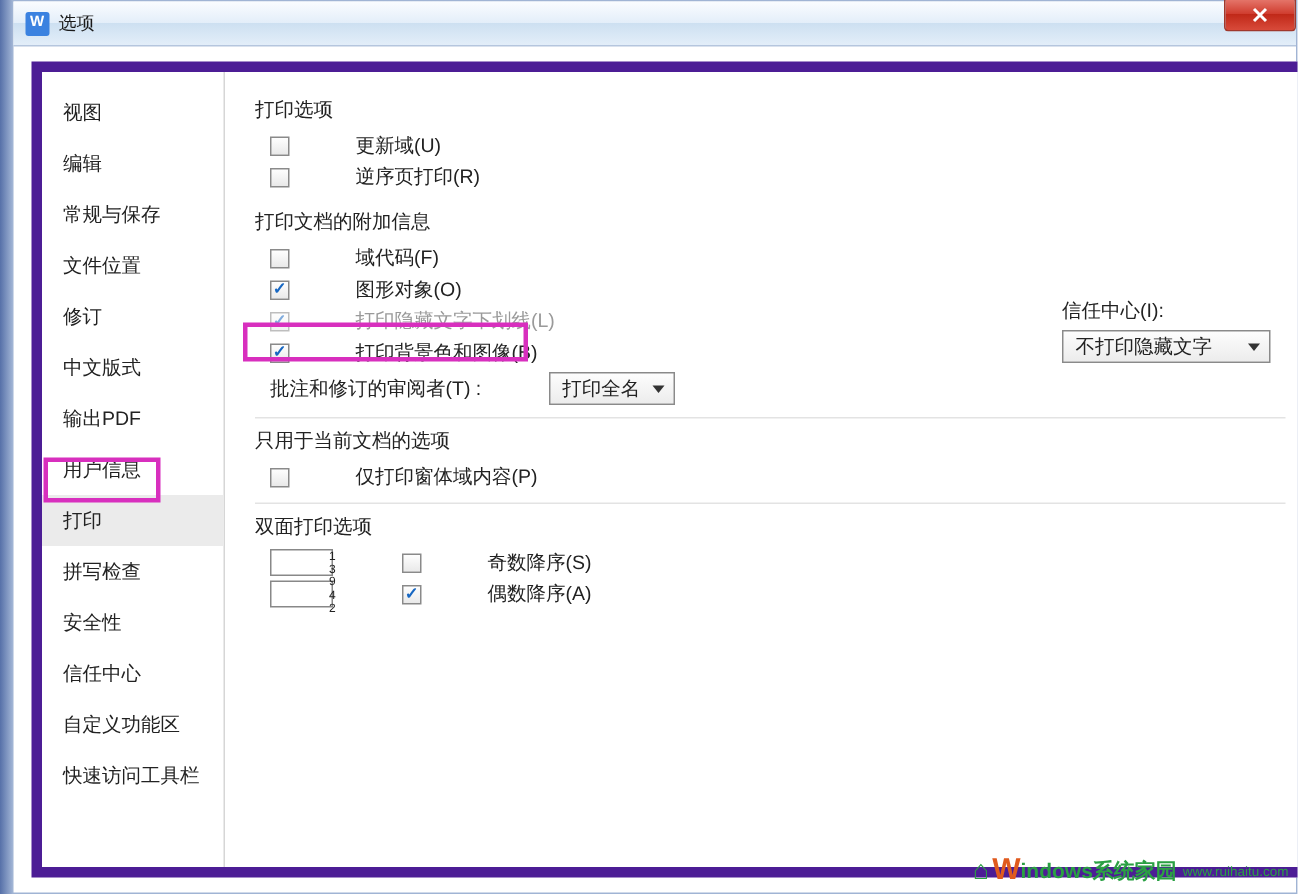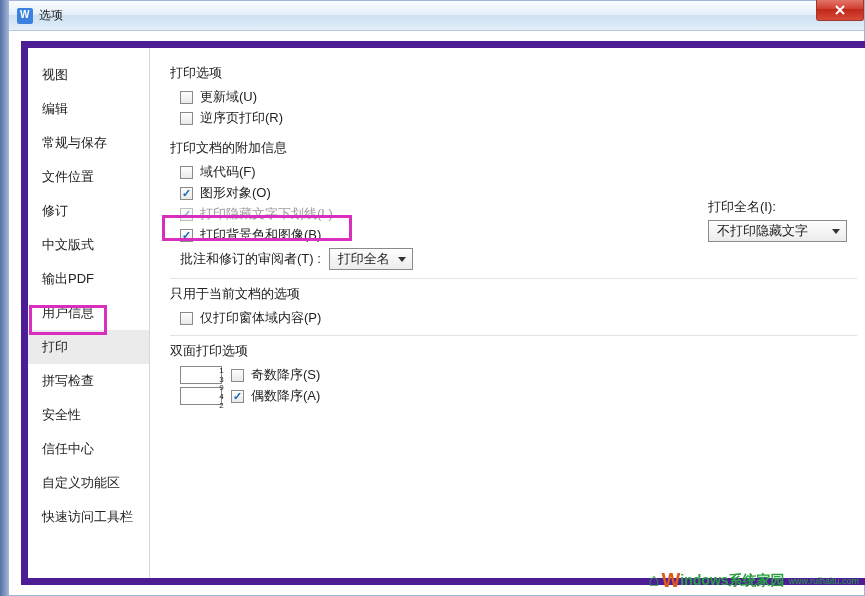--- a/index.html
+++ b/index.html
@@ -11,21 +11,21 @@
   .appicon::after { content:"W"; color:#fff; font-size:10px; font-weight:bold; position:absolute; left:3px; top:1px; }
   .title { font-size:12px; color:#1a1a1a; }
   .closebox { position:absolute; right:0; top:-2px; width:48px; height:22px; background: linear-gradient(to bottom,#e67a6f 0%,#cf3b2d 50%,#c02818 50%,#d84a3a 100%); border:1px solid #a0382c; border-top:none; border-radius:0 0 3px 3px; display:flex; align-items:center; justify-content:center; }
   .closebox svg { width:12px; height:12px; }
   .inner { position:absolute; left:12px; top:40px; width:861px; height:544px; border:7px solid #4c1d95; display:flex; background:#fff; }
   .sidebar { width:122px; border-right:1px solid #d6d6d6; padding-top:10px; }
   .sideitem { font-size:13px; color:#222; padding:8px 0 8px 14px; cursor:default; }
   .sideitem.selected { background:#ebebeb; }
   .main { flex:1; padding:14px 18px 0 20px; font-size:13px; color:#222; overflow:auto; }
   .section-title { margin:2px 0 6px 0; }
-  .opt { display:flex; align-items:center; margin:3px 0 3px 10px; }
+  .opt { display:flex; align-items:center; margin:3px 0 3px 10px;gap:37px; }
   .chk { width:13px; height:13px; border:1px solid #8a8a8a; background: linear-gradient(to bottom,#fefefe,#e9e9e9); margin-right:7px; display:flex; align-items:center; justify-content:center; }
   .chk.on::after { content:"✓"; font-size:11px; font-weight:bold; color:#1767c2; line-height:1; }
   .chk.disabled { opacity:.55; }
   .opt.disabled span { color:#9a9a9a; }
   .hr { height:1px; background:#e3e3e3; margin:8px 0 6px 0; }
   .rightcol { position:absolute; right:28px; top:150px; font-size:13px; }
   .dd { display:inline-flex; align-items:center; height:22px; border:1px solid #8a8a8a; background:linear-gradient(to bottom,#fdfdfd,#ececec); padding:0 2px 0 8px; font-size:13px; }
   .dd .arr { width:16px; display:flex; align-items:center; justify-content:center; margin-left:4px; }
   .dd .arr::after { content:""; border-left:4px solid transparent; border-right:4px solid transparent; border-top:5px solid #333; }
   .iconduplex { width:24px; height:18px; border:1px solid #888; margin-right:9px; font-size:8px; display:flex; align-items:center; justify-content:center; background:#fff; letter-spacing:-1px;padding-left:40px; }
@@ -120,21 +120,21 @@
         <div class="chk"></div>
         <span>奇数降序(S)</span>
       </div>
       <div class="opt">
         <div class="iconduplex">9 4 2</div>
         <div class="chk on"></div>
         <span>偶数降序(A)</span>
       </div>
 
       <div class="rightcol">
-        <div>打印全名(I):</div>
+        <div>信任中心(I):</div>
         <div class="dd" style="margin-top:4px;gap:16px;">
           <span>不打印隐藏文字</span>
           <span class="arr"></span>
         </div>
       </div>
     </div>
   </div>
 </div>
 
 <div class="highlight-sidebar" style="left:29px; top:305px; width:78px; height:30px;"></div>

